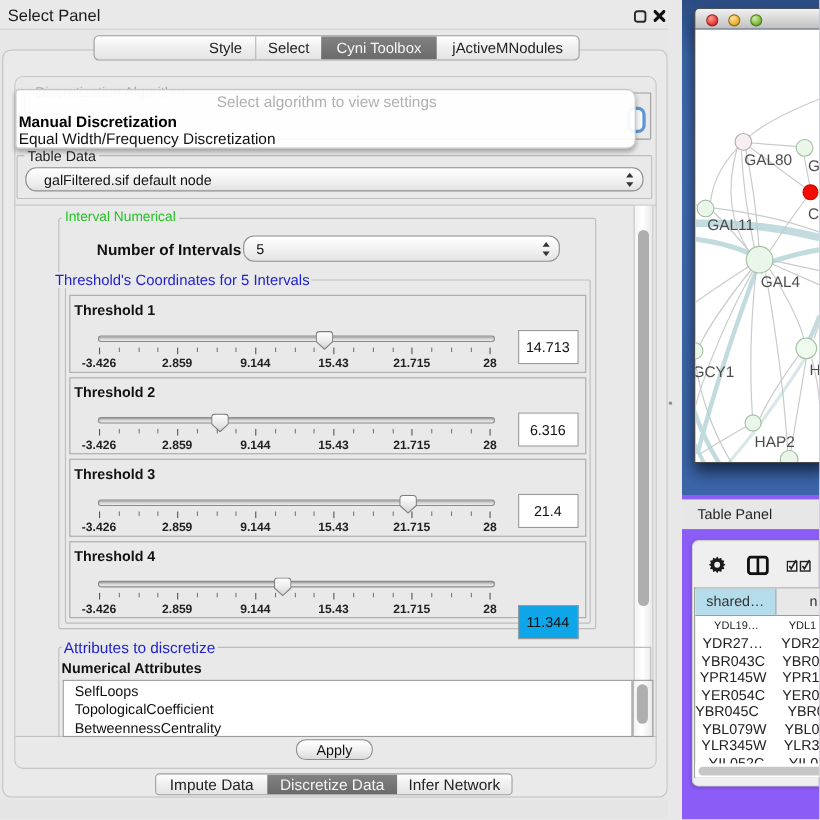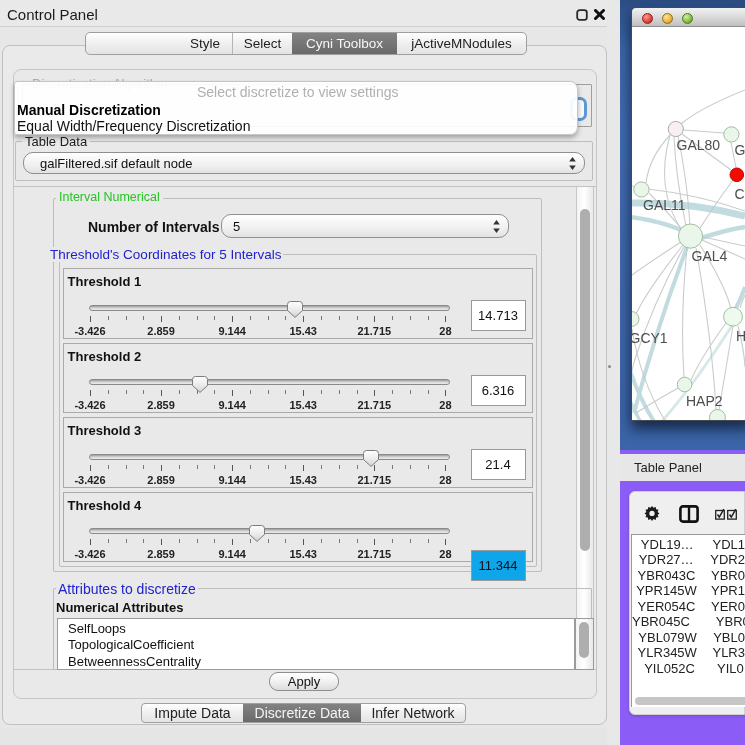--- a/index.html
+++ b/index.html
@@ -6,21 +6,21 @@
   html,body { width:745px; height:745px; overflow:hidden; }
   body { font-family:"Liberation Sans", sans-serif; background:#e7e7e7; position:relative; }
   .abs { position:absolute; }
 </style>
 </head>
 <body>
 
 <div class="abs" style="left:0;top:0;width:620px;height:745px;background:#e7e7e7;">
 
   <div class="abs" style="left:0;top:0;width:620px;height:27px;background:#e9e9e9;border-bottom:1px solid #cfcfcf;">
-    <div class="abs" style="left:7px;top:6px;font-size:15px;color:#1a1a1a;">Control Panel</div>
+    <div class="abs" style="left:7px;top:6px;font-size:15px;color:#1a1a1a;">Select Panel</div>
     <svg class="abs" style="left:576px;top:9px;" width="12" height="12" viewBox="0 0 12 12">
       <rect x="1.2" y="1.2" width="9.6" height="9.6" rx="2.4" fill="none" stroke="#2a2a2a" stroke-width="1.8"></rect>
     </svg>
     <svg class="abs" style="left:594px;top:9px;" width="11" height="11" viewBox="0 0 11 11">
       <path d="M1.5 1.5 L9.5 9.5 M9.5 1.5 L1.5 9.5" stroke="#111" stroke-width="3" stroke-linecap="round"></path>
     </svg>
   </div>
 
   <div class="abs" style="left:2px;top:45px;width:605px;height:680px;background:#eaeaea;border:1px solid #c0c0c0;border-radius:8px;"></div>
 
@@ -358,22 +358,26 @@
     <path d="M10 1 V17" stroke="#111" stroke-width="2.4"></path>
   </svg>
   <svg class="abs" style="left:95px;top:56.5px;" width="26" height="14" viewBox="0 0 26 14">
     <rect x="0.7" y="3.5" width="8.6" height="8.6" fill="none" stroke="#222" stroke-width="1.3"></rect>
     <path d="M2.5 7.5 L4.3 10 L8.8 2.2" stroke="#222" stroke-width="1.5" fill="none"></path>
     <rect x="12.7" y="3.5" width="8.6" height="8.6" fill="none" stroke="#222" stroke-width="1.3"></rect>
     <path d="M14.5 7.5 L16.3 10 L20.8 2.2" stroke="#222" stroke-width="1.5" fill="none"></path>
   </svg>
 
   <div class="abs" style="left:11px;top:84px;width:114px;height:173px;background:#fff;border:1px solid #9a9a9a;border-right:none;overflow:hidden;">
+    <div style="display:flex;height:25px;border-bottom:1px solid #9a9a9a;">
+      <div style="width:74px;background:#b5dcea;border-right:1px solid #9a9a9a;font-size:13px;color:#333;text-align:center;line-height:24px;">shared…</div>
+      <div style="flex:1;background:#e8e8e8;font-size:13px;color:#333;padding-left:30px;line-height:24px;">n</div>
+    </div>
     <div id="tablerows" style="padding-top:1.6px;">
-        <div style="display:flex;height:15.5px;line-height:15.5px;font-size:13px;color:#222;">
+        <div style="display:flex;height:15.5px;line-height:15.5px;font-size:10px;color:#222;">
           <div style="width:75px;text-align:center;">YDL19…</div>
           <div style="flex:1;padding-left:10px;">YDL1</div>
         </div>
         <div style="display:flex;height:15.5px;line-height:15.5px;font-size:13px;color:#222;">
           <div style="width:75px;text-align:center;">YDR27…</div>
           <div style="flex:1;padding-left:10px;">YDR2</div>
         </div>
         <div style="display:flex;height:15.5px;line-height:15.5px;font-size:13px;color:#222;">
           <div style="width:75px;text-align:center;">YBR043C</div>
           <div style="flex:1;padding-left:10px;">YBR0</div>
@@ -403,16 +407,16 @@
           <div style="flex:1;padding-left:10px;">YIL0</div>
         </div>
       </div>
   </div>
 
   <div class="abs" style="left:12px;top:243.5px;width:113px;height:13px;background:#ffffff;"></div>
   <div class="abs" style="left:15px;top:246.5px;width:110px;height:8px;background:#c6c6c6;border-radius:4px 0 0 4px;"></div>
 </div>
 
 <div class="abs" style="left:14px;top:81px;width:564px;height:54px;background:rgba(255,255,255,0.93);border:1px solid #c6c6c6;border-radius:3px 8px 8px 3px;box-shadow:0 3px 5px rgba(0,0,0,0.3);">
-  <div class="abs" style="left:182px;top:2px;font-size:14px;color:#b0b0b0;">Select discretize to view settings</div>
+  <div class="abs" style="left:182px;top:2px;font-size:14px;color:#b0b0b0;">Select algorithm to view settings</div>
   <div class="abs" style="left:2px;top:20px;font-size:14px;font-weight:bold;color:#000;">Manual Discretization</div>
   <div class="abs" style="left:2px;top:36px;font-size:14px;color:#111;">Equal Width/Frequency Discretization</div>
 </div>
 
 </body></html>

